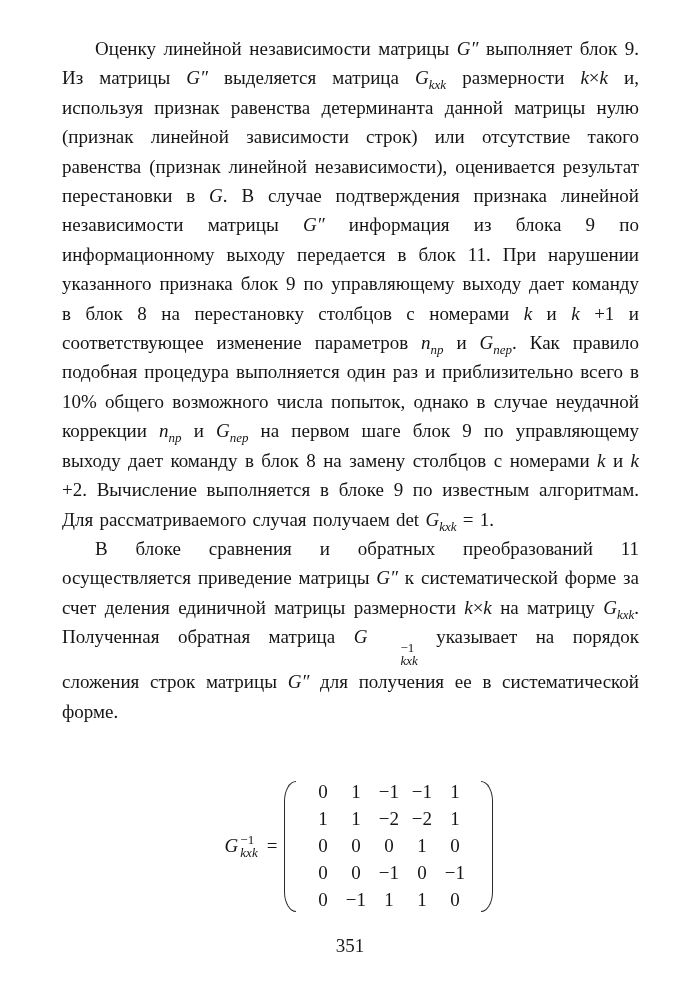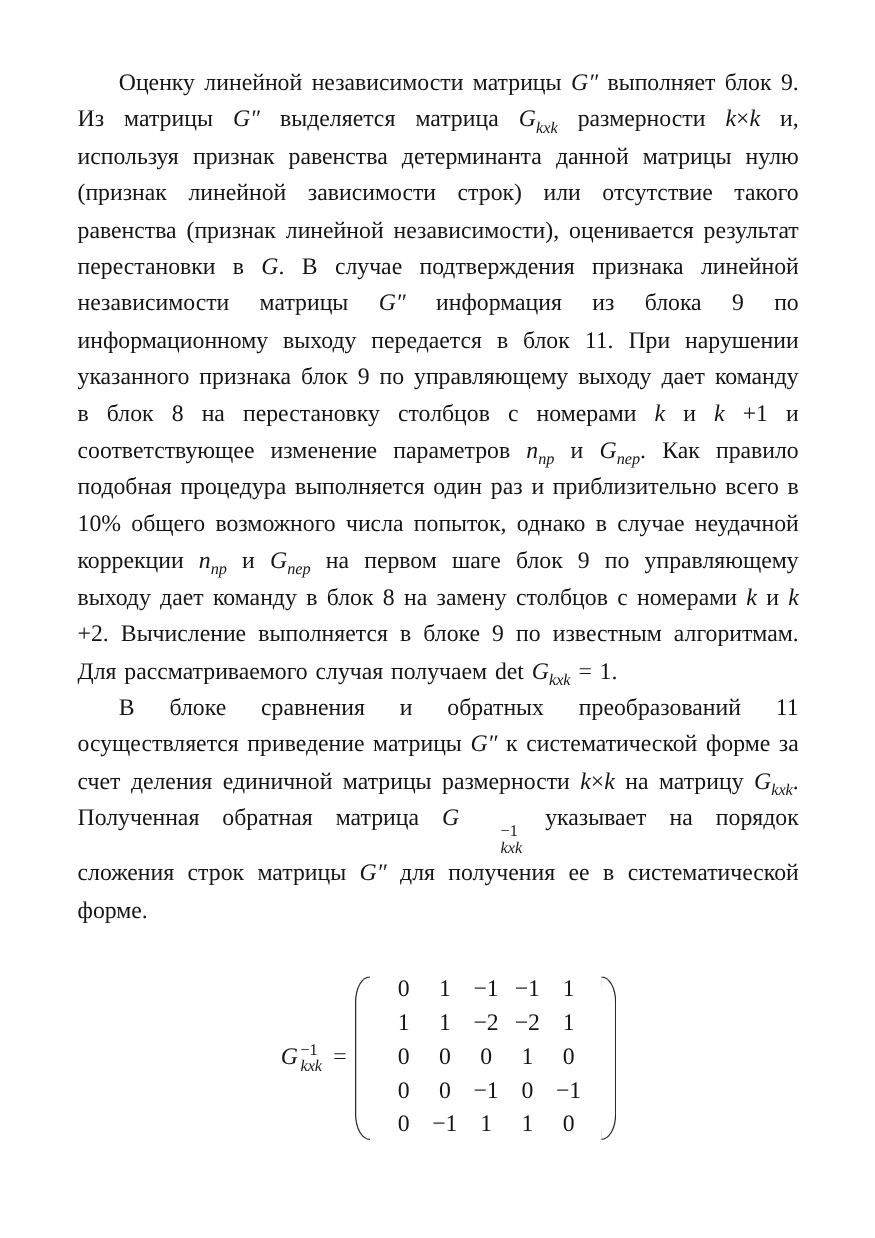--- a/index.html
+++ b/index.html
@@ -1,21 +1,21 @@
 <!DOCTYPE html>
 <html lang="ru"><head>
 <meta charset="utf-8">
 <style>
   html,body{margin:0;padding:0;}
   body{
     width:700px;height:990px;background:#ffffff;position:relative;overflow:hidden;
     font-family:"Liberation Serif","DejaVu Serif",serif;color:#151515;
   }
   .page{position:absolute;inset:0;background:#fff;}
-  .text-body{position:absolute;left:62px;top:52px;width:577px;font-family:Liberation Serif, serif;}
+  .text-body{position:absolute;left:62px;top:34px;width:577px;font-family:Liberation Serif, serif;}
   p.para{
     margin:0;padding:0;
     font-size:19px;line-height:29.4px;
     text-align:justify;text-indent:33px;
     word-spacing:1.5px;
   }
   .rn{font-style:normal;}
   .ri{font-style:italic;}
   .rsub{font-style:italic;font-size:13px;vertical-align:-5px;line-height:0;}
   
@@ -99,14 +99,15 @@
         <span class="mcell">−1</span>
         <span class="mcell">0</span>
         <span class="mcell">−1</span>
         <span class="mcell">1</span>
         <span class="mcell">1</span>
         <span class="mcell">0</span>
       </span>
     <span class="paren paren-r"></span>
   </div>
 
+  <div class="pagenum">351</div>
 
 </div>
 
 </body></html>

